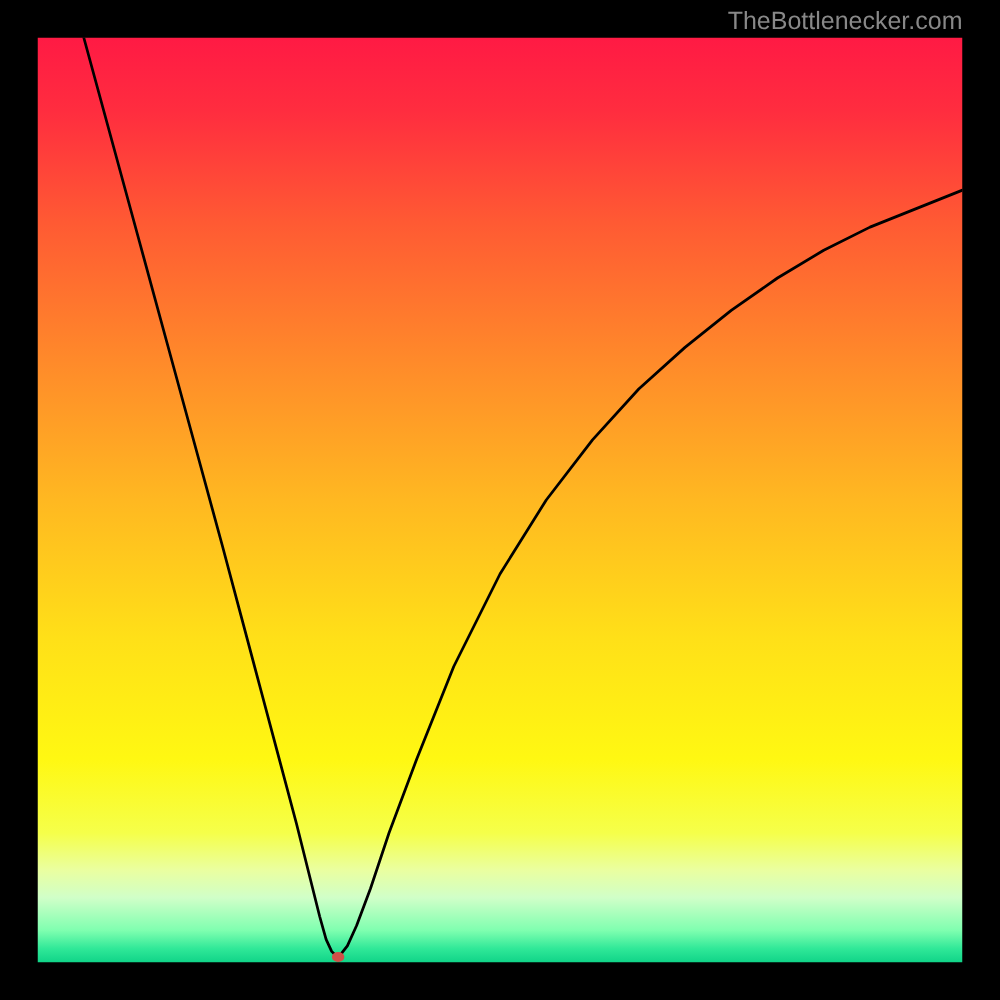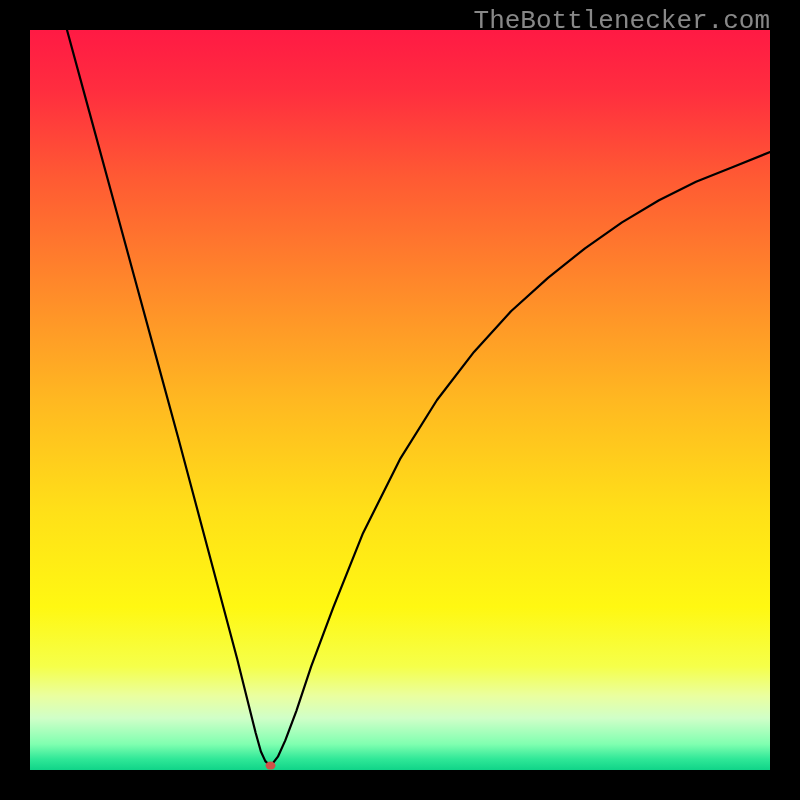--- a/index.html
+++ b/index.html
@@ -21,22 +21,22 @@
     left: 30px;
     top: 30px;
     width: 740px;
     height: 740px;
   }
   .watermark {
     position: absolute;
     top: 6px;
     right: 30px;
     color: #888;
-    font-size: 26px;
-    font-family: Liberation Mono, monospace;
+    font-size: 20px;
+    font-family: Liberation Sans, sans-serif;
     z-index: 10;
   }
   svg {
     display: block;
   }
 </style>
 </head>
 <body>
 
 <div class="chart-container">

